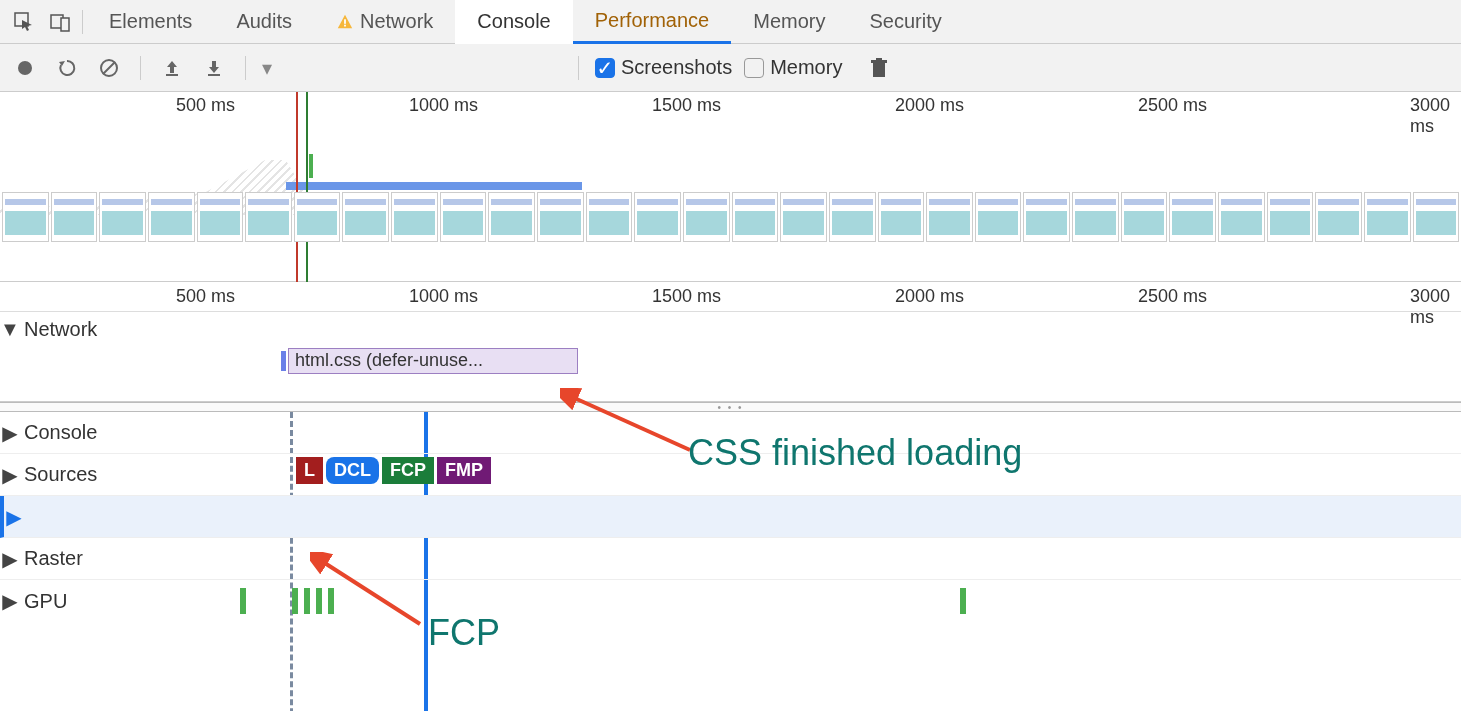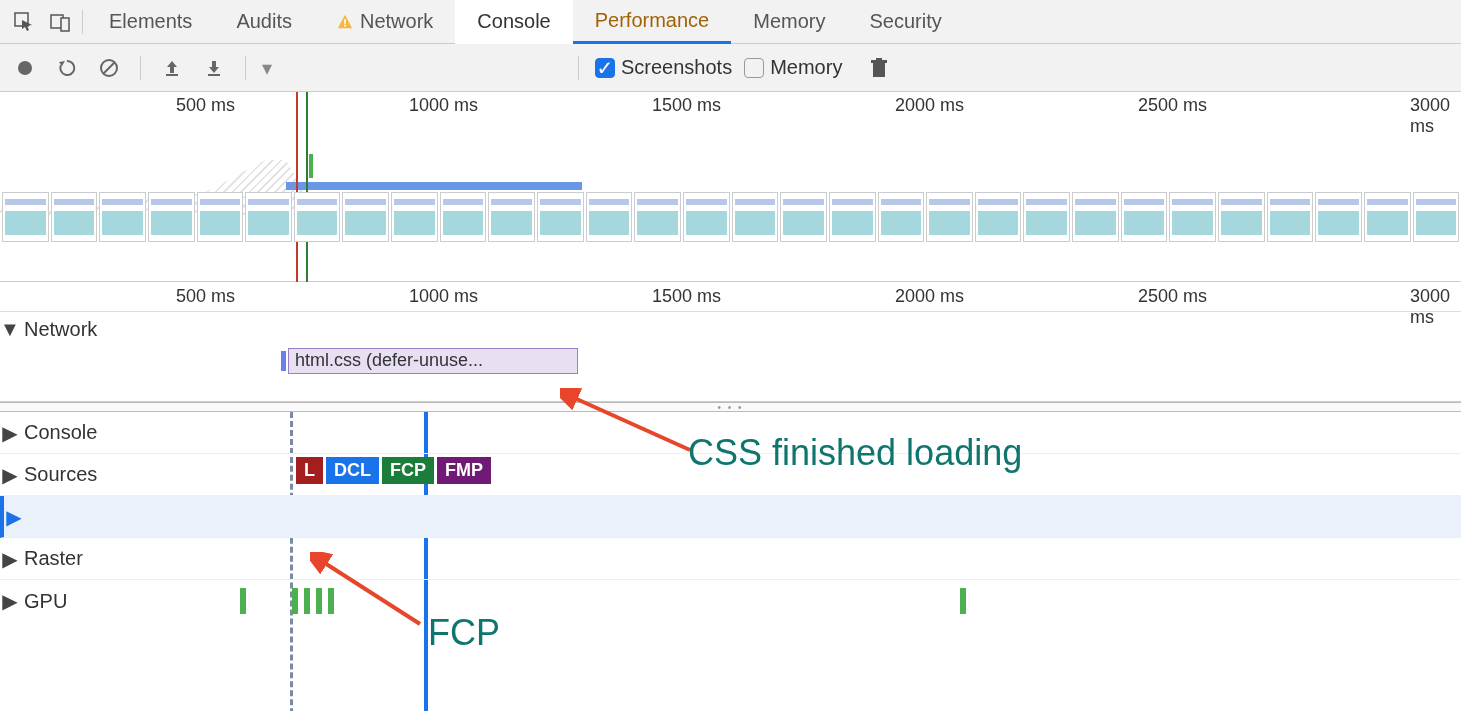--- a/index.html
+++ b/index.html
@@ -137,21 +137,21 @@
 }
 .drag-handle { height: 10px; display: flex; align-items: center; justify-content: center; border-top: 1px solid #bbb; border-bottom: 1px solid #bbb; color: #999; letter-spacing: 2px; font-size: 10px; background: #fafafa;}
 .lower { position: relative; }
 .vline-blue-solid { position: absolute; left: 424px; top: 0; bottom: -200px; width: 4px; background: #1a73e8; }
 .vline-dashed { position: absolute; left: 290px; top: 0; bottom: -200px; width: 0; border-left: 3px dashed #7a8aa0; }
 .timings-badges {
   position: absolute; left: 296px; top: 3px; display: flex; gap: 3px;
 }
 .badge { color: #fff; font-weight: bold; font-size: 18px; padding: 3px 8px; }
 .b-l { background: #a31e1e; }
-.b-dcl { background: #1a73e8; }
+.b-dcl { background: #1a73e8; border-radius: 8px; }
 .b-fcp { background: #1b7d3a; }
 .b-fmp { background: #701a75; }
 .main-row { background: #eaf1fb; border-left: 4px solid #1a73e8; }
 .main-row .disclosure { color: #1a73e8; }
 .gpu-marks { position: absolute; left: 240px; top: 8px; display: flex; gap: 6px; }
 .gpu-marks span, .gpu-mark-single { display: inline-block; width: 6px; height: 26px; background: #4caf50; }
 .annotation {
   position: absolute; color: #0f766e; font-size: 36px; font-weight: 500;
   pointer-events: none;
 }

